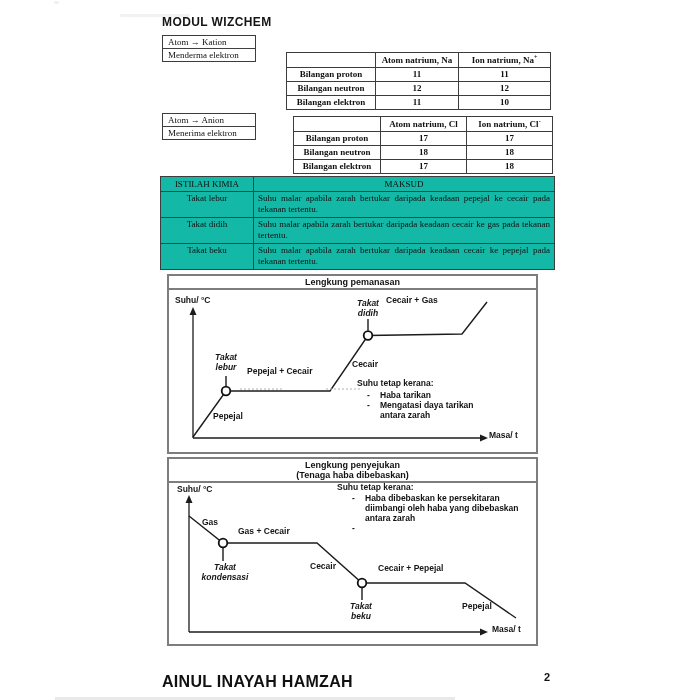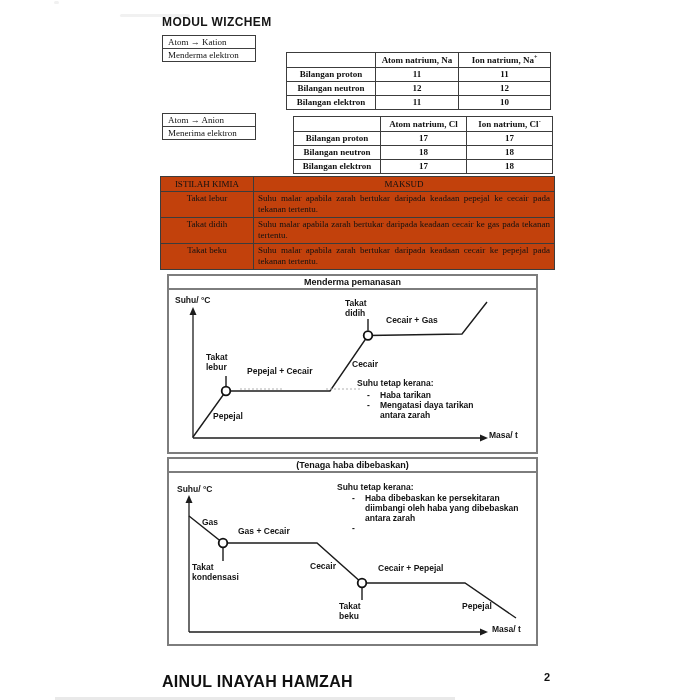--- a/index.html
+++ b/index.html
@@ -15,35 +15,35 @@
   .pair-box .row + .row{border-top:1px solid #404040;}
 
   
   table.doc{position:absolute;border-collapse:collapse;table-layout:fixed;font-size:9px;background:#fff;}
   table.doc td,table.doc th{border:1px solid #3c3c3c;text-align:center;font-weight:bold;
         padding:1px 2px;height:11px;line-height:11px;overflow:hidden;}
   table.doc th{height:12px;}
   sup.ion{font-size:6px;vertical-align:super;line-height:0;}
 
   table.istilah{position:absolute;left:160px;top:176px;width:394px;border-collapse:collapse;
-        table-layout:fixed;font-size:9px;background:#c2410c;}
+        table-layout:fixed;font-size:9px;background:#14b8a6;}
   table.istilah th{border:1px solid #3c3c3c;height:12px;line-height:12px;font-weight:normal;text-align:center;}
   table.istilah td{border:1px solid #3c3c3c;vertical-align:top;line-height:10.5px;height:23px;}
   table.istilah td.term{text-align:center;padding-top:1px;}
   table.istilah td.maksud{text-align:justify;padding:1px 4px 0 4px;}
 
   
   .diagram-box{position:absolute;left:167px;width:367px;border:2px solid #7d7d7d;background:#fff;
         font-family:"Liberation Sans",sans-serif;}
   .diagram-header{border-bottom:2px solid #7d7d7d;text-align:center;font-weight:bold;
         font-size:9px;line-height:10px;padding:1px 0;}
   .dia-svg{position:absolute;left:0;top:0;}
   .dlabel{position:absolute;font-weight:bold;font-size:8.5px;line-height:9.5px;
         white-space:pre-line;color:#151515;}
-  .center{}
+  .center{text-align:center;font-style:italic;}
   .reasons{position:absolute;font-weight:bold;font-size:8.5px;line-height:10px;}
   .reason-item{display:flex;}
   .reason-dash{width:13px;flex:0 0 13px;}
   .reason-text{white-space:pre-line;}
 
   
   .ghost{position:absolute;opacity:0.55;}
   .ghost .seg{display:inline-block;border-top:2px dotted #b9b9b9;vertical-align:middle;}
   .edge-shadow{position:absolute;left:55px;top:697px;width:400px;height:3px;background:#e9e9e9;}
   .smudge{position:absolute;background:#f1f1f1;border-radius:2px;}
@@ -153,37 +153,37 @@
     </tr>
     <tr>
       <td class="term">Takat beku</td>
       <td class="maksud">Suhu malar apabila zarah bertukar daripada keadaan cecair ke pepejal pada tekanan tertentu.</td>
     </tr>
   </tbody>
     </table>
 
   <div class="diagram-box" style="top:274px;height:176px;">
     <div class="diagram-header">
-      <div>Menderma pemanasan</div>
+      <div>Lengkung pemanasan</div>
     </div>
     <svg class="dia-svg" width="363" height="172" viewBox="0 0 363 172">
       <line x1="24" y1="38" x2="24" y2="162" stroke="#1c1c1c" stroke-width="1.3"></line>
       <polygon points="24,31 20.5,39 27.5,39" fill="#1c1c1c"></polygon>
       <line x1="24" y1="162" x2="312" y2="162" stroke="#1c1c1c" stroke-width="1.3"></line>
       <polygon points="319,162 311,158.5 311,165.5" fill="#1c1c1c"></polygon>
       <polyline points="24,161 57,115 161,115 199,59.5 293,58 318,26" fill="none" stroke="#1c1c1c" stroke-width="1.4"></polyline>
       <line x1="57" y1="110" x2="57" y2="100" stroke="#1c1c1c" stroke-width="1.4"></line>
       <line x1="199" y1="54.5" x2="199" y2="43" stroke="#1c1c1c" stroke-width="1.4"></line>
       <circle cx="57" cy="115" r="4.3" fill="#fff" stroke="#111" stroke-width="1.8"></circle>
       <circle cx="199" cy="59.5" r="4.3" fill="#fff" stroke="#111" stroke-width="1.8"></circle>
     </svg>
     <div class="dlabel" style="left:6px;top:20px;">Suhu/ °C</div>
     <div class="dlabel center" style="left:176px;top:23px;width:46px;">Takat
 didih</div>
-    <div class="dlabel" style="left:217px;top:40px;">Cecair + Gas</div>
+    <div class="dlabel" style="left:217px;top:20px;">Cecair + Gas</div>
     <div class="dlabel center" style="left:37px;top:77px;width:40px;">Takat
 lebur</div>
     <div class="dlabel" style="left:78px;top:91px;">Pepejal + Cecair</div>
     <div class="dlabel" style="left:183px;top:84px;">Cecair</div>
     <div class="dlabel" style="left:188px;top:103px;">Suhu tetap kerana:</div>
     <div class="reasons" style="left:198px;top:114px;width:150px;">
       <div class="reason-item">
         <span class="reason-dash">-</span>
         <span class="reason-text">Haba tarikan</span>
       </div>
@@ -196,20 +196,21 @@
     <div class="dlabel" style="left:44px;top:136px;">Pepejal</div>
     <div class="dlabel" style="left:320px;top:155px;">Masa/ t</div>
     <div class="ghost" style="left:71px;top:103px;">
       <span class="seg" style="width:42px;"></span>
       <span class="seg" style="width:34px;margin-left:40px;"></span>
     </div>
   </div>
 
   <div class="diagram-box" style="top:457px;height:185px;">
     <div class="diagram-header">
+      <div>Lengkung penyejukan</div>
       <div>(Tenaga haba dibebaskan)</div>
     </div>
     <svg class="dia-svg" width="363" height="181" viewBox="0 0 363 181">
       <line x1="20" y1="43" x2="20" y2="173" stroke="#1c1c1c" stroke-width="1.3"></line>
       <polygon points="20,36 16.5,44 23.5,44" fill="#1c1c1c"></polygon>
       <line x1="20" y1="173" x2="312" y2="173" stroke="#1c1c1c" stroke-width="1.3"></line>
       <polygon points="319,173 311,169.5 311,176.5" fill="#1c1c1c"></polygon>
       <polyline points="20,57 54,84 148,84 193,124 296,124 347,159" fill="none" stroke="#1c1c1c" stroke-width="1.4"></polyline>
       <line x1="54" y1="88.5" x2="54" y2="102" stroke="#1c1c1c" stroke-width="1.4"></line>
       <line x1="193" y1="128.5" x2="193" y2="141" stroke="#1c1c1c" stroke-width="1.4"></line>

